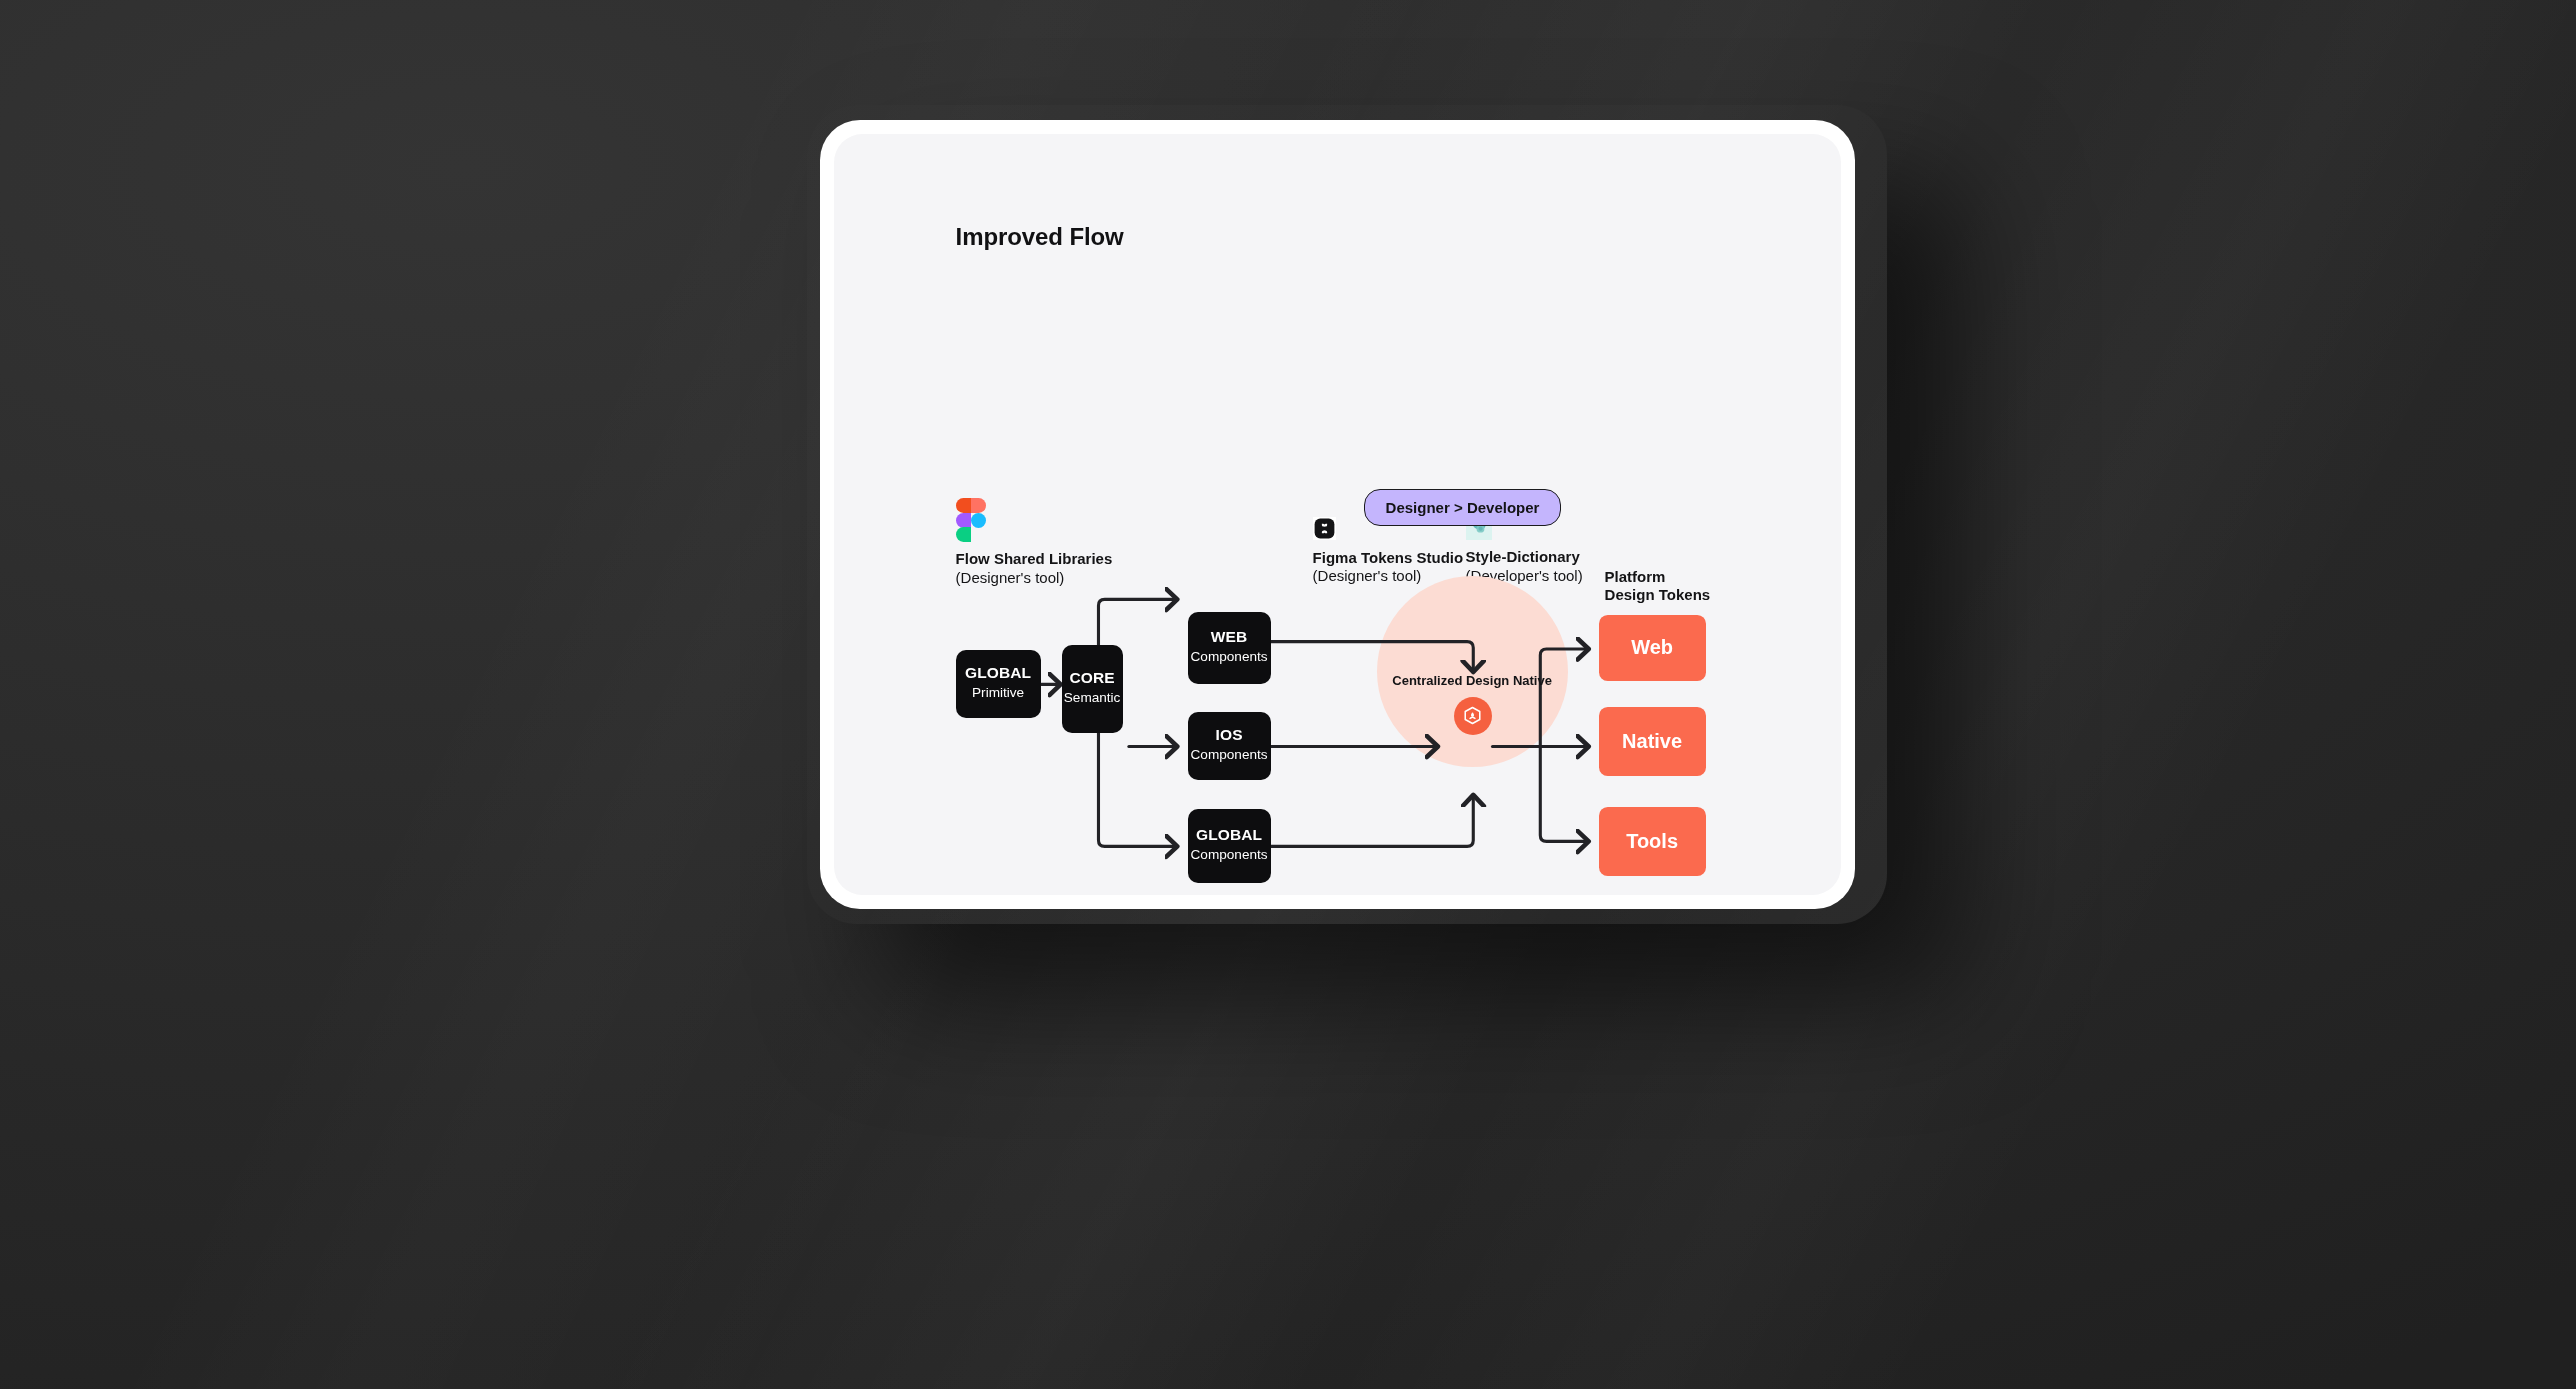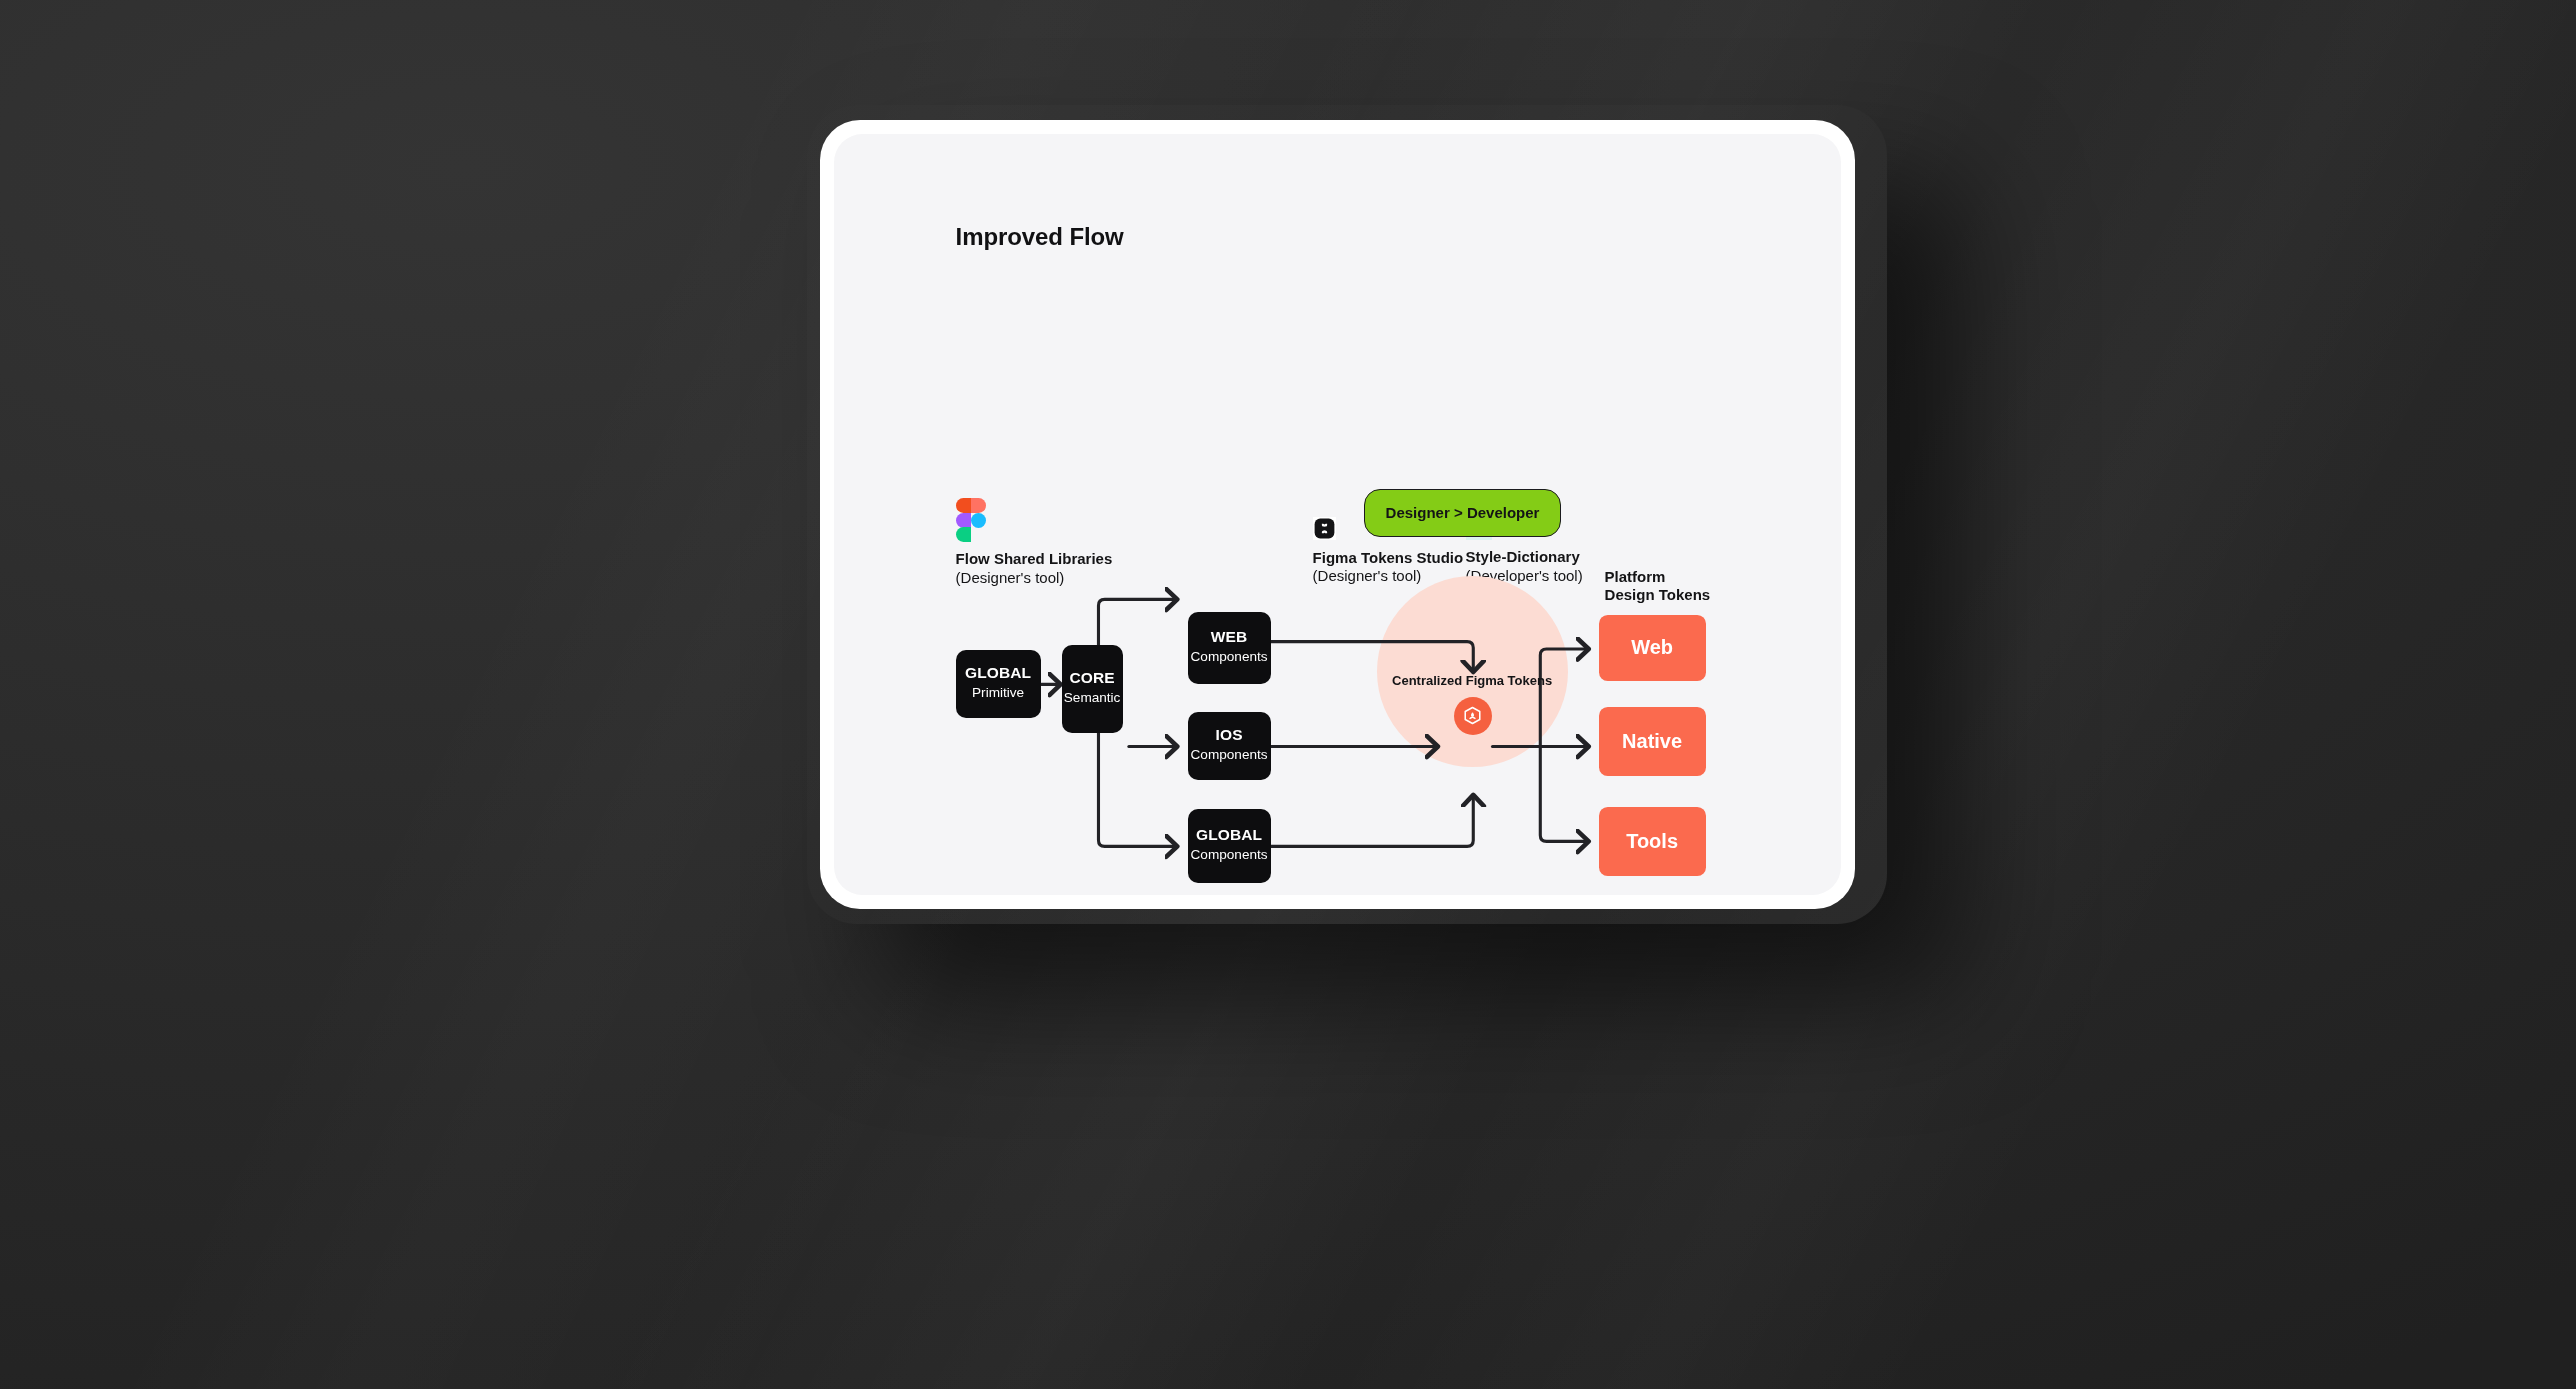--- a/index.html
+++ b/index.html
@@ -143,22 +143,22 @@
     background:#FB6A4E;
     border-radius:8.7px;
     display:flex; align-items:center; justify-content:center;
     color:#ffffff; font-weight:700; font-size:20px;
   }
   #chip-web    { left:765px; top:481px;  width:107px; height:66px; }
   #chip-native { left:765px; top:573px;  width:107px; height:69px; }
   #chip-tools  { left:765px; top:673px; width:107px; height:69px; }
   #flow-pill-box {
     position:absolute; left:530px; top:355px;
-    height:48px; padding:0 21px;
-    background:#84cc16;
+    height:37px; padding:0 21px;
+    background:#c4b5fd;
     border:1.6px solid #1b1b1e;
     border-radius:16px;
     display:flex; align-items:center; justify-content:center;
     font-size:15px; font-weight:700; color:#141416;
     white-space:nowrap;
     text-align:right;
   }
 
   
   #central-label {
@@ -290,21 +290,21 @@
         <div class="node-sub">Components</div>
       </div>
 
       <div class="node" id="node-android">
         <div class="node-title">GLOBAL</div>
         <div class="node-sub">Components</div>
       </div>
 
       <div id="flow-pill-box">Designer &gt; Developer</div>
 
-      <div id="central-label">Centralized Figma Tokens</div>
+      <div id="central-label">Centralized Design Native</div>
 
       <div id="token-mark">
         <svg width="21" height="21" viewBox="0 0 26 26">
           <g fill="none" stroke="#ffffff" stroke-width="1.9" stroke-linejoin="round" stroke-linecap="round">
             <path d="M13,3.1 L22.0,8.1 L22.0,17.9 L13,22.9 L4.0,17.9 L4.0,8.1 Z"></path>
             <path d="M13,10.2 L13,13.4"></path>
             <path d="M10.0,16.6 L13,14.9 L16.0,16.6"></path>
           </g>
           <circle cx="13" cy="12.4" r="1.9" fill="#ffffff"></circle>
         </svg>

